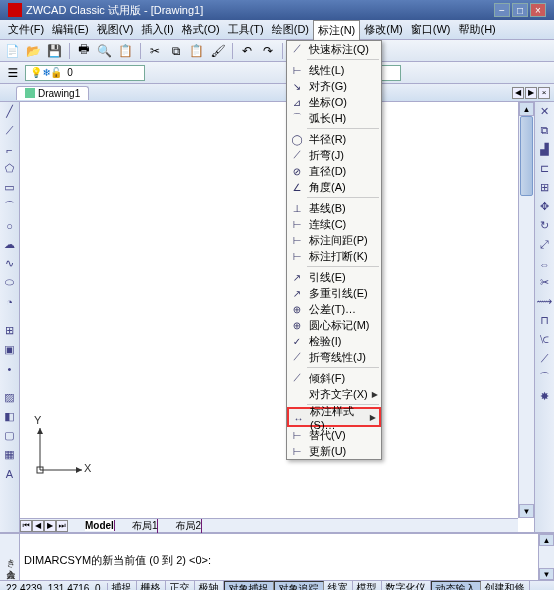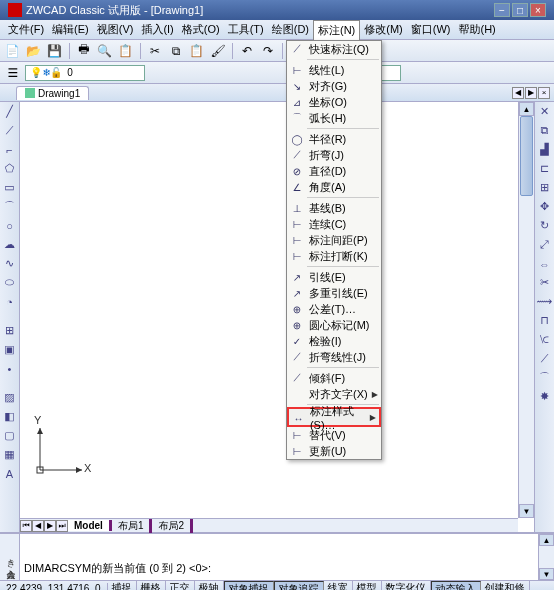--- a/index.html
+++ b/index.html
@@ -35,32 +35,32 @@
 .ltool .sep { height: 6px; }
 
 .canvas-wrap { flex: 1; position: relative; background: #fff; }
 .canvas { position: absolute; left: 0; top: 0; right: 16px; bottom: 14px; background: #fff; }
 .vscroll { position: absolute; right: 0; top: 0; bottom: 14px; width: 16px; background: #e8eef8; border-left: 1px solid #aac; }
 .vscroll .thumb { position: absolute; left: 1px; right: 1px; top: 14px; height: 80px; background: linear-gradient(90deg,#c5d5ea,#a8c0e0); border: 1px solid #7a9acc; border-radius: 2px; }
 .vscroll .arr { position: absolute; left: 0; right: 0; height: 14px; background: #d0dff0; border: 1px solid #aac; font-size: 8px; display: flex; align-items: center; justify-content: center; }
 .hscroll-row { position: absolute; left: 0; right: 16px; bottom: 0; height: 14px; background: #e8eef8; border-top: 1px solid #aac; display: flex; align-items: center; font-size: 10px; }
 .hscroll-row .tabnav { display: flex; }
 .hscroll-row .tabnav span { width: 12px; height: 12px; border: 1px solid #888; background: #eef; font-size: 8px; display: flex; align-items: center; justify-content: center; cursor: pointer; }
-.hscroll-row .sheet { padding: 0 6px; border-right: 3px solid #701a75; cursor: pointer; }
+.hscroll-row .sheet { padding: 0 0; border-right: 1px solid #701a75; cursor: pointer; margin-left: 17px; }
 .hscroll-row .sheet.active { background: #fff; font-weight: bold; }
 
 .rtool { width: 20px; background: linear-gradient(90deg,#d8e2f0,#e8eef8); border-left: 1px solid #aac; display: flex; flex-direction: column; align-items: center; padding-top: 2px; gap: 4px; }
 .rtool .rt { width: 15px; height: 15px; font-size: 11px; color: #448; cursor: pointer; display: flex; align-items: center; justify-content: center; }
 
 .ucs { position: absolute; left: 12px; bottom: 36px; font-size: 11px; color: #333; pointer-events: none; }
 .ucs svg { overflow: visible; }
 
 .cmdarea { height: 48px; border-top: 2px solid #aac; display: flex; }
 .cmd-left { width: 20px; background: #e8eef8; border-right: 1px solid #aac; font-size: 9px; writing-mode: vertical-rl; text-align: center; padding: 2px; color: #333; }
-.cmd-body { flex: 1; background: #fff; font-family: SimSun, monospace; font-size: 11px; padding: 4px 4px; display: flex; flex-direction: column; justify-content: flex-end; overflow: hidden; }
+.cmd-body { flex: 1; background: #fff; font-family: SimSun, monospace; font-size: 11px; padding: 12px 4px; display: flex; flex-direction: column; justify-content: flex-end; overflow: hidden; }
 .cmd-body .line { white-space: nowrap; }
 .cmd-scroll { width: 16px; background: #e8eef8; border-left: 1px solid #aac; position: relative; }
 .cmd-scroll .arr { position: absolute; left: 0; right: 0; height: 12px; background: #d0dff0; border: 1px solid #aac; font-size: 8px; display: flex; align-items: center; justify-content: center; }
 
 .statusbar { height: 16px; background: linear-gradient(#e8eef8,#d0dff0); border-top: 1px solid #aac; display: flex; align-items: center; font-size: 10px; }
 .statusbar .coords { padding: 0 6px; border-right: 1px solid #aac; }
 .statusbar .sbtn { padding: 0 4px; border-right: 1px solid #aac; cursor: pointer; white-space: nowrap; }
 .statusbar .sbtn.pressed { background: #b8cce8; border: 1px inset #888; }
 
 

